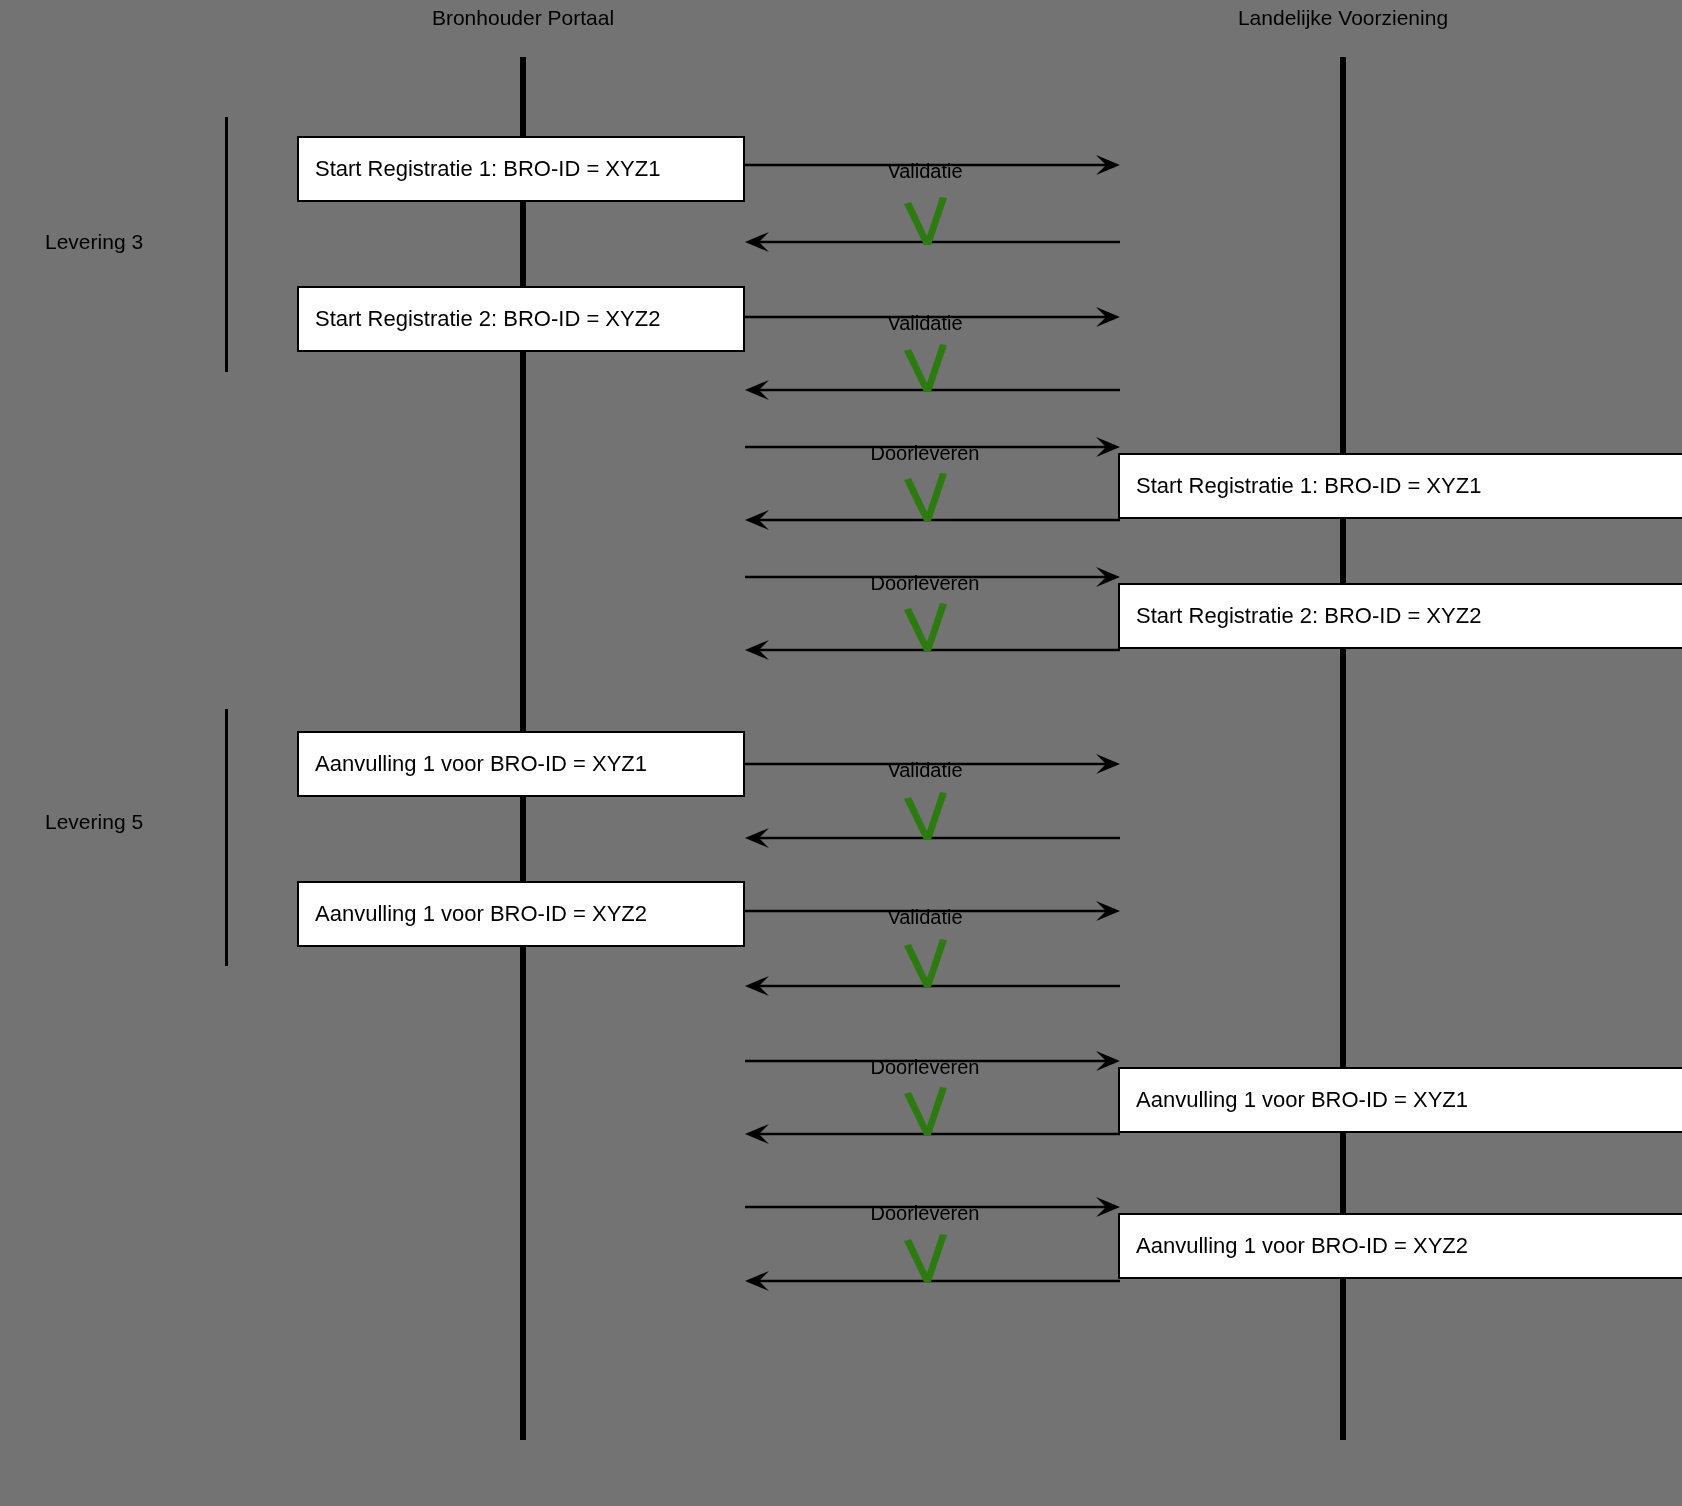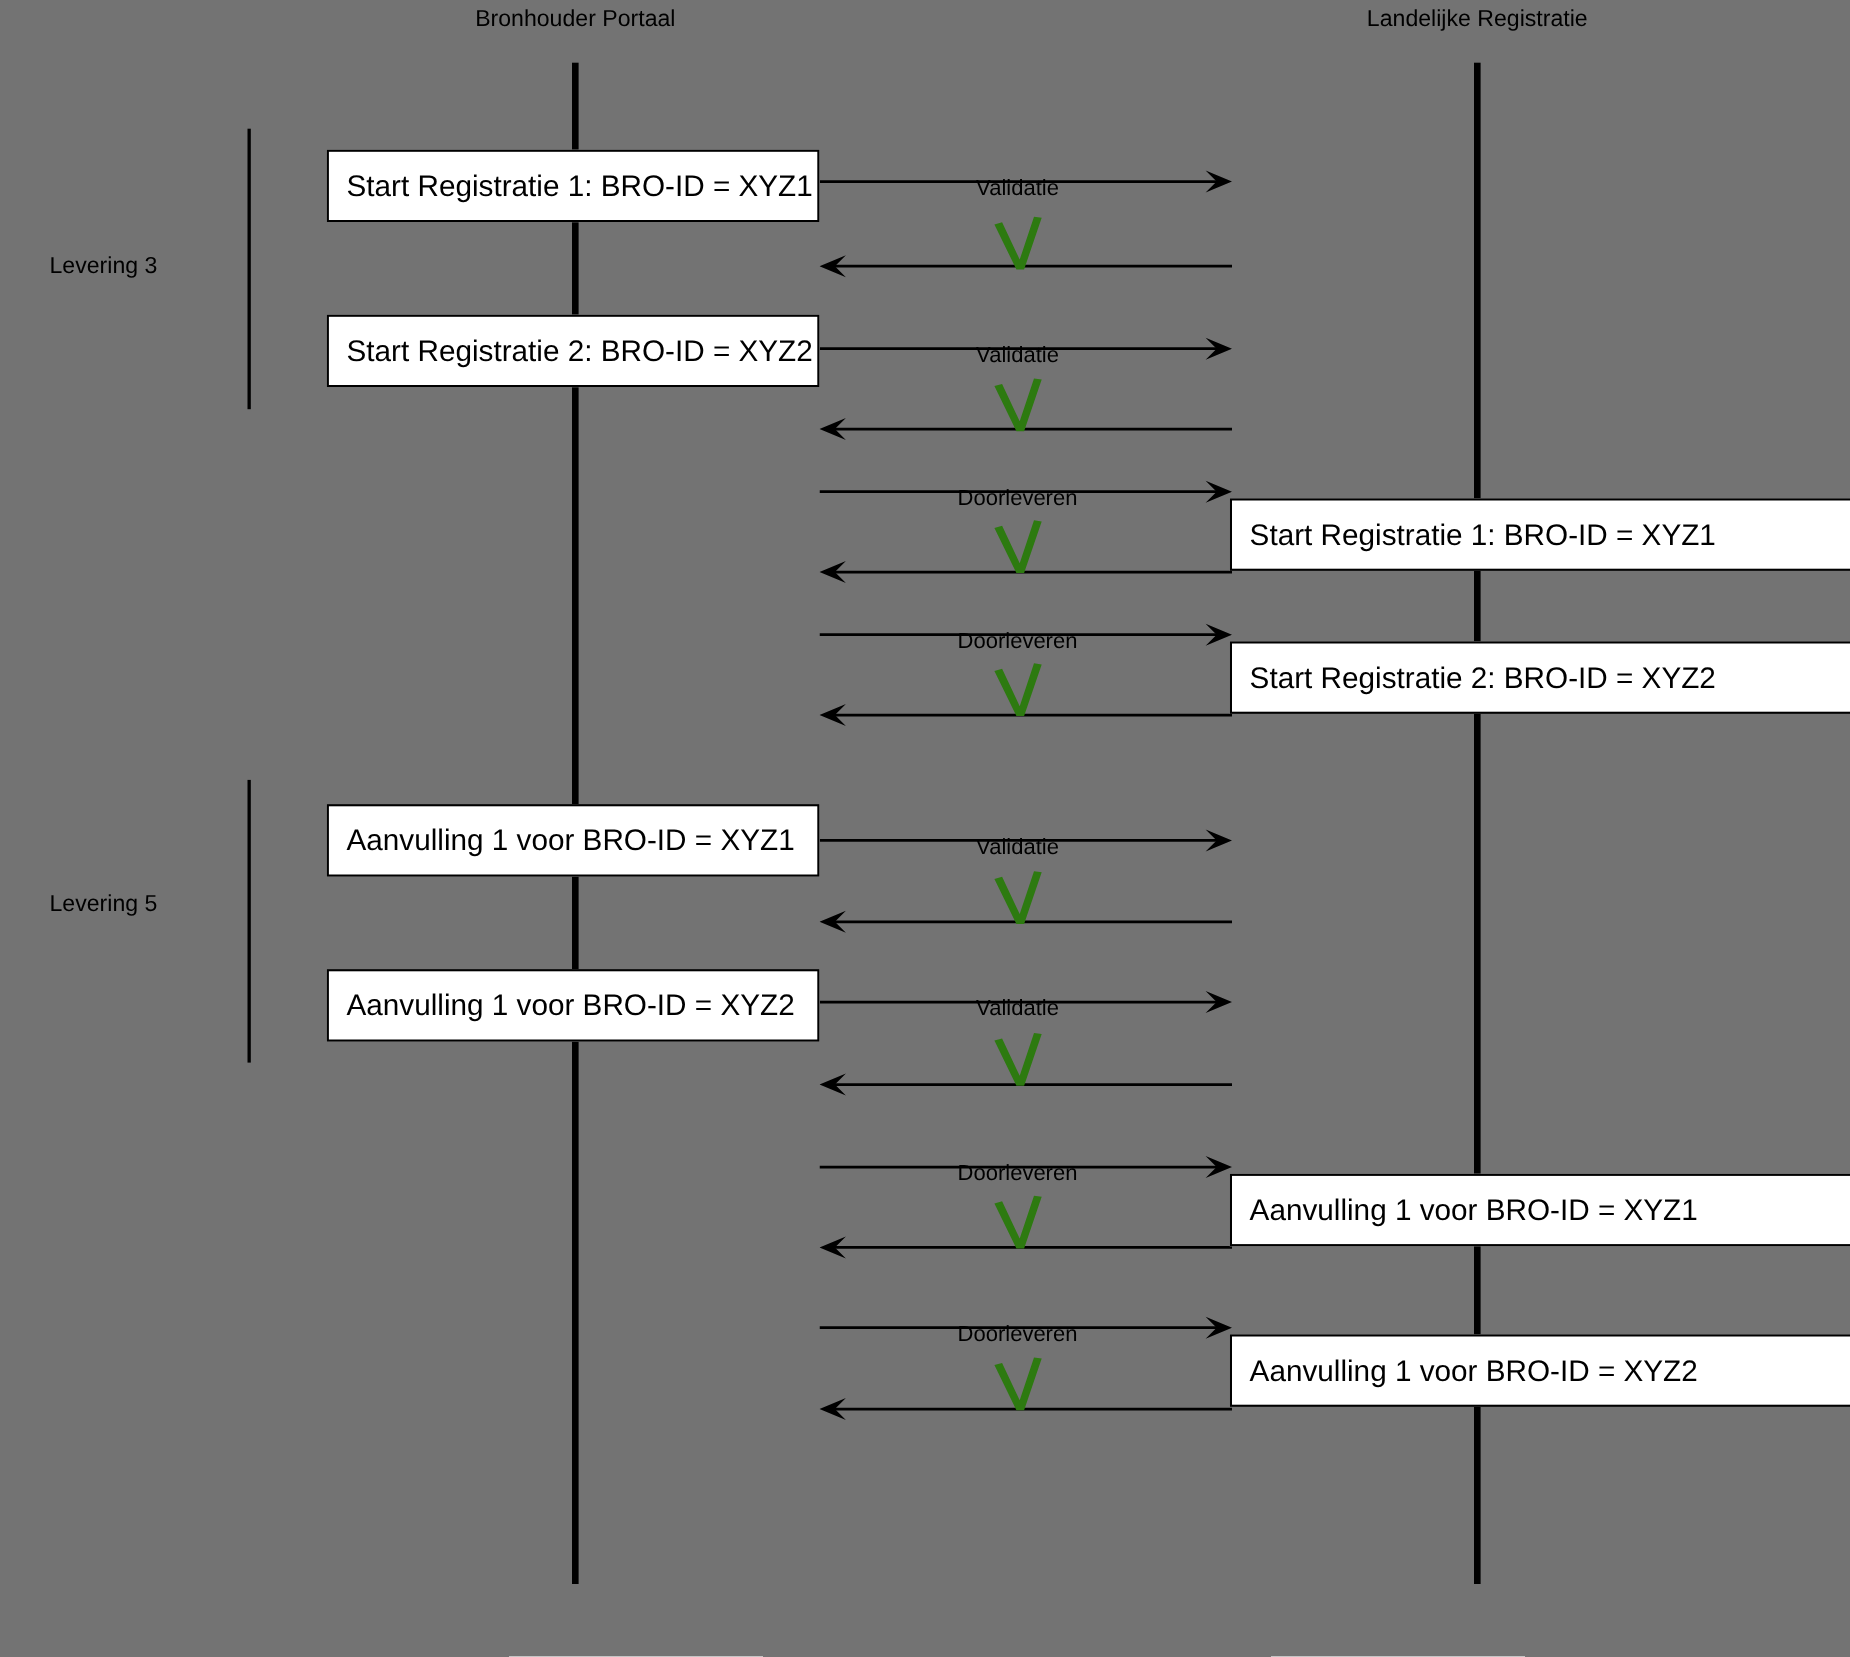--- a/index.html
+++ b/index.html
@@ -40,21 +40,21 @@
   }
   .msgbox{
     position:absolute;
     border:2.5px solid #000;
     background:#ffffff;
     box-sizing:border-box;
     display:flex;
     align-items:center;
   }
   .msgbox span{
-    font-size:27px;
+    font-size:22px;
     color:#000;
     white-space:nowrap;
     padding-left:16px;
   }
   .arrow-wrap{
     position:absolute;
     height:26px;
     pointer-events:none;
   }
   .arrow-wrap svg{display:block;}
@@ -71,21 +71,21 @@
     pointer-events:none;
   }
   .check svg{display:block;}
 </style>
 </head>
 <body>
 
 <div id="canvas">
     <div class="lifeline-label" style="left: 523px; top: 6px;">Bronhouder Portaal</div>
     <div class="lifeline" style="left: 520px; top: 57px; height: 1383px; background: rgb(0, 0, 0);"></div>
-    <div class="lifeline-label" style="left: 1343px; top: 6px;">Landelijke Registratie</div>
+    <div class="lifeline-label" style="left: 1343px; top: 6px;">Landelijke Voorziening</div>
     <div class="lifeline" style="left: 1340px; top: 57px; height: 1383px; background: rgb(0, 0, 0);"></div>
     <div class="group-bracket" style="left: 225px; top: 117px; height: 255px; background: rgb(0, 0, 0);"></div>
     <div class="group-label" style="left: 45px; top: 242px;">Levering 3</div>
     <div class="group-bracket" style="left: 225px; top: 709px; height: 257px; background: rgb(0, 0, 0);"></div>
     <div class="group-label" style="left: 45px; top: 822px;">Levering 5</div>
     <div class="arrow-wrap" style="left: 745px; top: 152px; width: 375px;">
       <svg width="375" height="26" viewBox="0 0 375 26">
         <line x1="0" x2="363" y1="13" y2="13" stroke="#000000" stroke-width="2.5"></line>
         <path d="M 351 3 L 375 13 L 351 23 L 361 13 Z" fill="#000000"></path>
       </svg>

